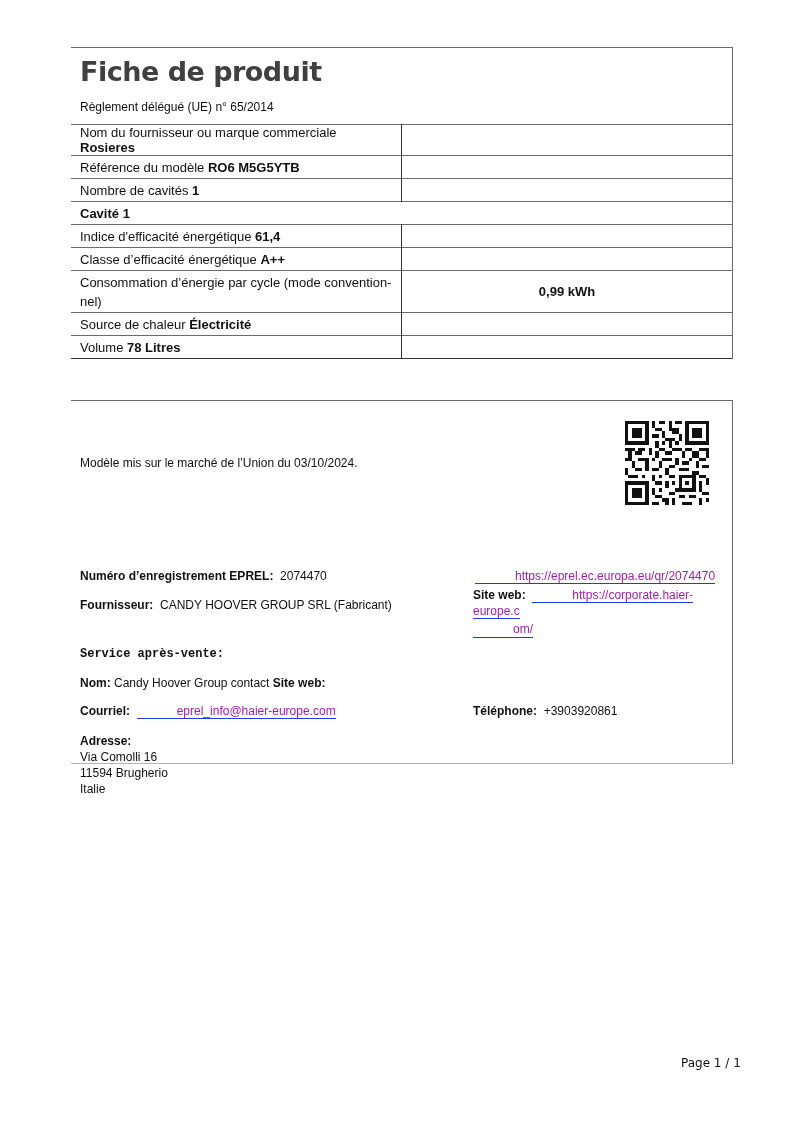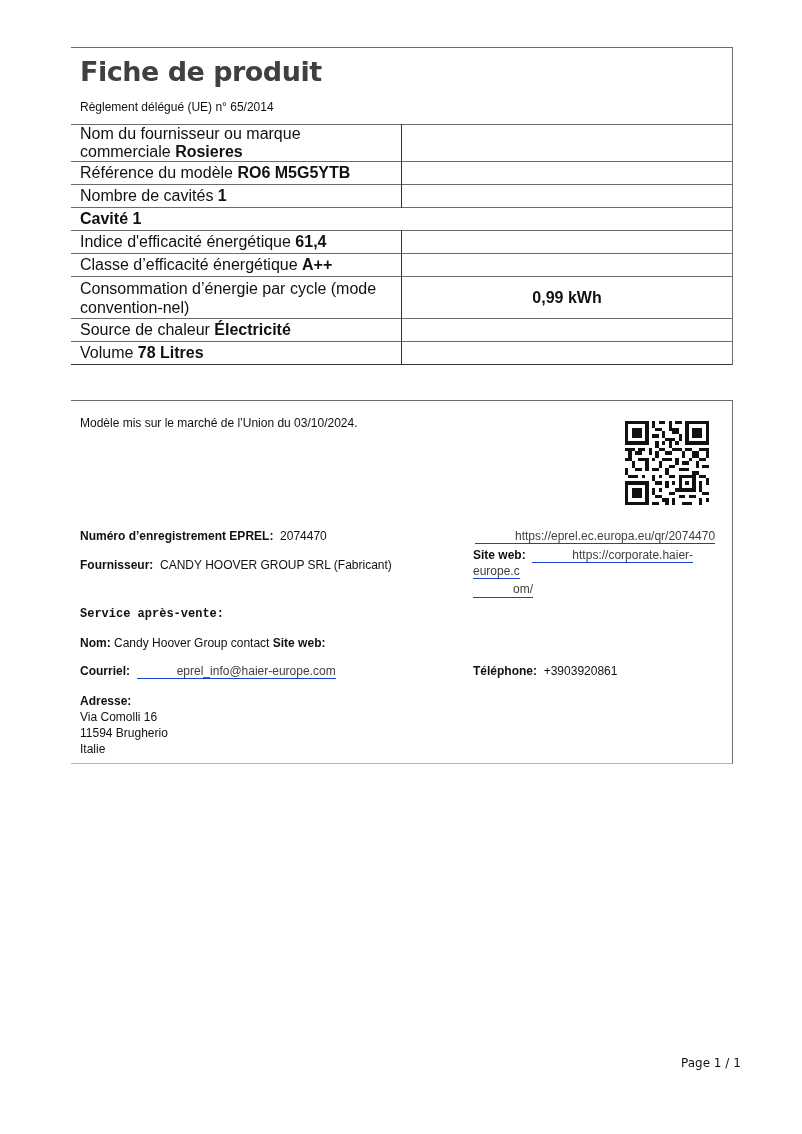--- a/index.html
+++ b/index.html
@@ -4,33 +4,33 @@
 <style>
   html, body { margin: 0; padding: 0; background: #ffffff; }
   body { width: 802px; height: 1134px; position: relative; font-family: "Liberation Sans", "DejaVu Sans", sans-serif; color: #111; }
   .page { position: absolute; left: 0; top: 0; width: 802px; height: 1134px; }
 
   .sheet { position: absolute; left: 71px; top: 47px; width: 661px; border-top: 1px solid #6b6b6b; border-right: 1px solid #6b6b6b; }
   .title { font-family: "DejaVu Sans", sans-serif; font-weight: bold; font-size: 27px; color: #404040; padding: 4px 0 0 9px; height: 40px; line-height: 40px; letter-spacing: -0.5px; }
   .subtitle { font-size: 12px; padding: 8px 0 0 9px; height: 24px; }
 
   .spec-table { width: 661px; border-collapse: collapse; }
-  .spec-table td { font-size: 16px; padding: 0 9px; border-top: 1px solid #6b6b6b; vertical-align: middle; margin-top: 8px; }
+  .spec-table td { font-size: 13px; padding: 0 9px; border-top: 1px solid #6b6b6b; vertical-align: middle; margin-top: 8px; }
   .spec-table td.label { width: 312px; border-right: 1px solid #333; }
   .spec-table td.value { text-align: center; font-weight: bold; }
   .spec-table tr.h22 td { height: 22px; }
   .spec-table tr.h41 td { height: 41px; line-height: 19px; }
   .spec-table tr.section td { font-weight: bold; }
   .spec-table tr:last-child td { border-bottom: 1px solid #333; }
   b { font-weight: bold; }
 
   .info { position: absolute; left: 71px; top: 400px; width: 661px; height: 362px; border-top: 1px solid #6b6b6b; border-right: 1px solid #6b6b6b; border-bottom: 1px solid #b5b5b5; }
-  .info .row { position: absolute; font-size: 12px; line-height: 16px; }
+  .info .row { position: absolute; font-size: 12px; line-height: 16px; margin-top: 40px; }
   .lbl { font-weight: bold; }
-  a.link { color: #404040; text-decoration: none; border-bottom: 1px solid #1a3fd8; padding-left: 40px; }
+  a.link { color: #a21caf; text-decoration: none; border-bottom: 1px solid #1a3fd8; padding-left: 40px; }
   .qr { position: absolute; left: 554px; top: 20px; width: 84px; height: 84px; }
 
   .footer { position: absolute; left: 681px; top: 1056px; font-size: 12px; font-family: "DejaVu Sans", sans-serif; }
 </style>
 </head>
 <body>
 
 <div class="page">
 
   <div class="sheet">

